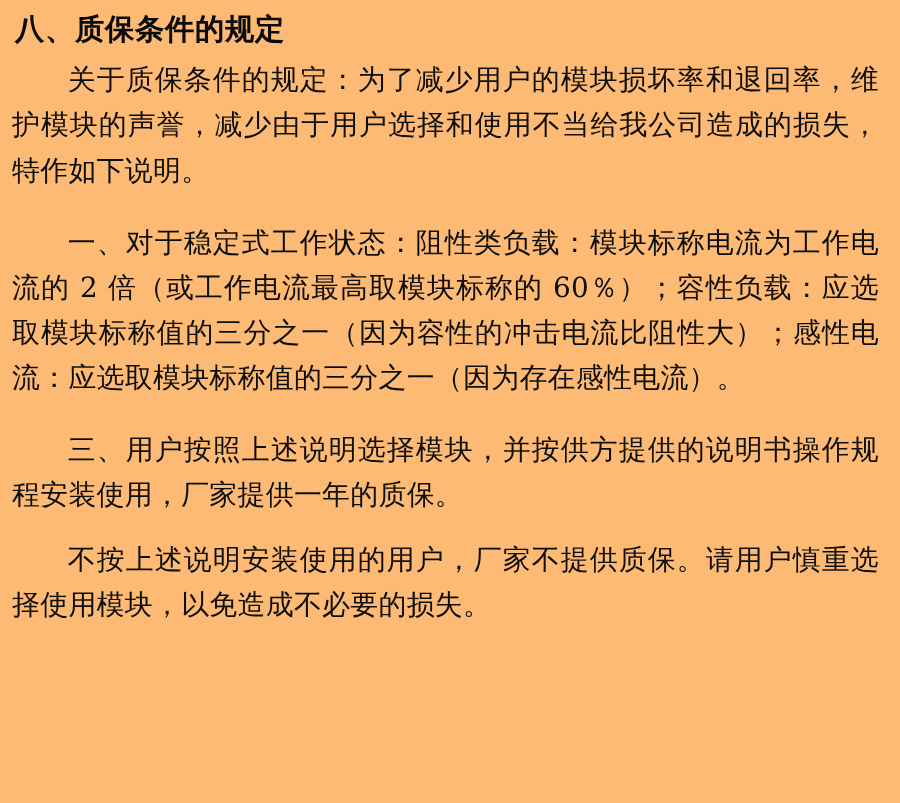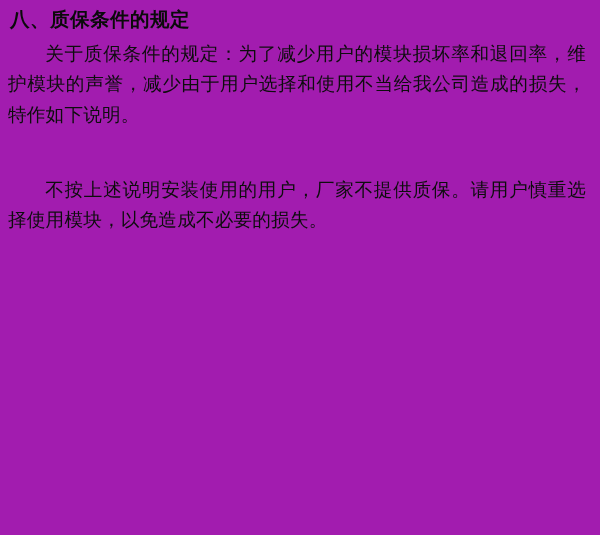--- a/index.html
+++ b/index.html
@@ -13,21 +13,21 @@
     overflow: hidden;
     font-family: "DejaVu Serif", "Liberation Serif", serif;
     color: #000000;
   }
   .page {
     position: relative;
     width: 600px;
     height: 535px;
     box-sizing: border-box;
     padding: 6px 14px 0 8px;
-    background: #a21caf;
+    background: #fdba74;
   }
   .doc-heading {
     font-family: "DejaVu Sans", "Liberation Sans", sans-serif;
     font-weight: bold;
     font-size: 19.5px;
     line-height: 1.25;
     letter-spacing: 0.5px;
     margin: 2px 0 2px 2px;
     color: #0a0a0a;
   }
@@ -56,24 +56,26 @@
 
   <div class="gap-small"></div>
 
   <p class="para indent">关于质保条件的规定：为了减少用户的模块损坏率和退回率，维护模块的声誉，减少由于用户选择和使用不当给我公司造成的损失，特作如下说明。</p>
 
   <div class="gap-med"></div>
 
 
   <div class="gap-med"></div>
 
+  <p class="para indent">一、对于稳定式工作状态：阻性类负载：模块标称电流为工作电流的 2 倍（或工作电流最高取模块标称的 60％）；容性负载：应选取模块标称值的三分之一（因为容性的冲击电流比阻性大）；感性电流：应选取模块标称值的三分之一（因为存在感性电流）。</p>
 
   <div class="gap-med"></div>
 
 
   <div class="gap-med"></div>
 
+  <p class="para indent">三、用户按照上述说明选择模块，并按供方提供的说明书操作规程安装使用，厂家提供一年的质保。</p>
 
   <div class="gap-large"></div>
 
   <p class="para indent">不按上述说明安装使用的用户，厂家不提供质保。请用户慎重选择使用模块，以免造成不必要的损失。</p>
 
 </div>
 
 </body></html>

